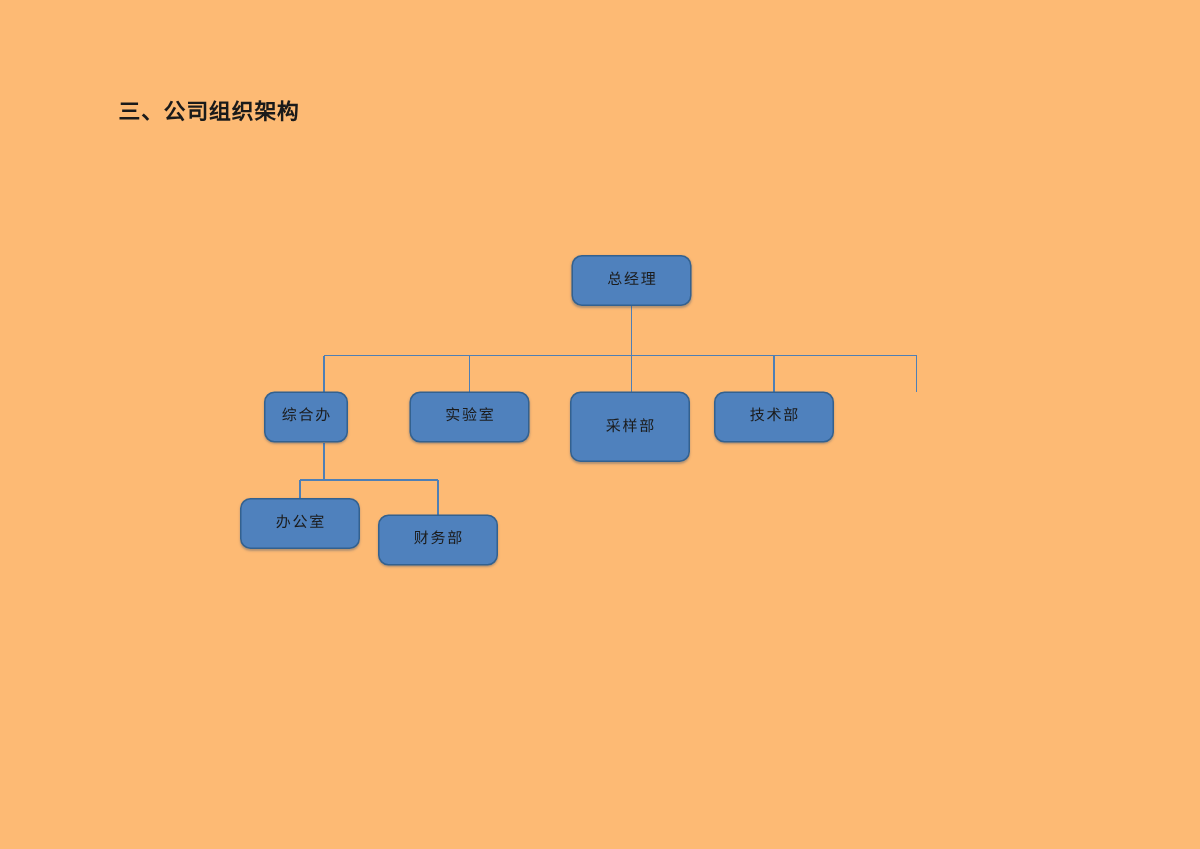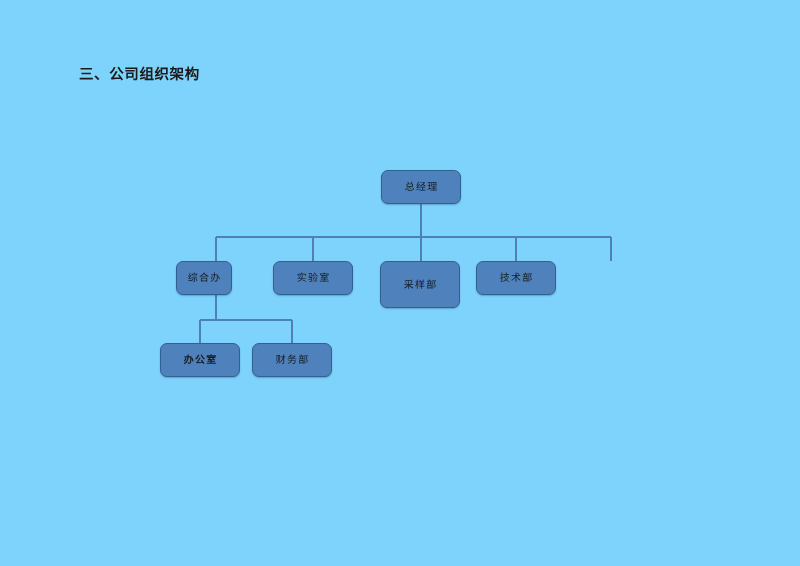--- a/index.html
+++ b/index.html
@@ -12,21 +12,21 @@
     height: 566px;
     background: #ffffff;
     font-family: "Liberation Serif", "DejaVu Serif", serif;
     overflow: hidden;
   }
 
   .page {
     position: relative;
     width: 800px;
     height: 566px;
-    background: #7dd3fc;
+    background: #fdba74;
   }
 
   
   .doc-heading {
     position: absolute;
     left: 79px;
     top: 62px;
     font-family: "Liberation Serif", "DejaVu Serif", serif;
     font-size: 14.5px;
     font-weight: bold;
@@ -118,21 +118,21 @@
 
     <div class="node" style="left:380px;top:261px;width:80px;height:47px;">
       <span class="node-label">采样部</span>
     </div>
 
     <div class="node" style="left:476px;top:261px;width:80px;height:34px;">
       <span class="node-label">技术部</span>
     </div>
 
 
-    <div class="node" style="left:160px;top:343px;width:80px;height:34px;font-weight:bold;">
+    <div class="node" style="left:160px;top:332px;width:80px;height:34px;">
       <span class="node-label">办公室</span>
     </div>
 
     <div class="node" style="left:252px;top:343px;width:80px;height:34px;text-align:right;">
       <span class="node-label">财务部</span>
     </div>
 
   </div>
 </div>
 

